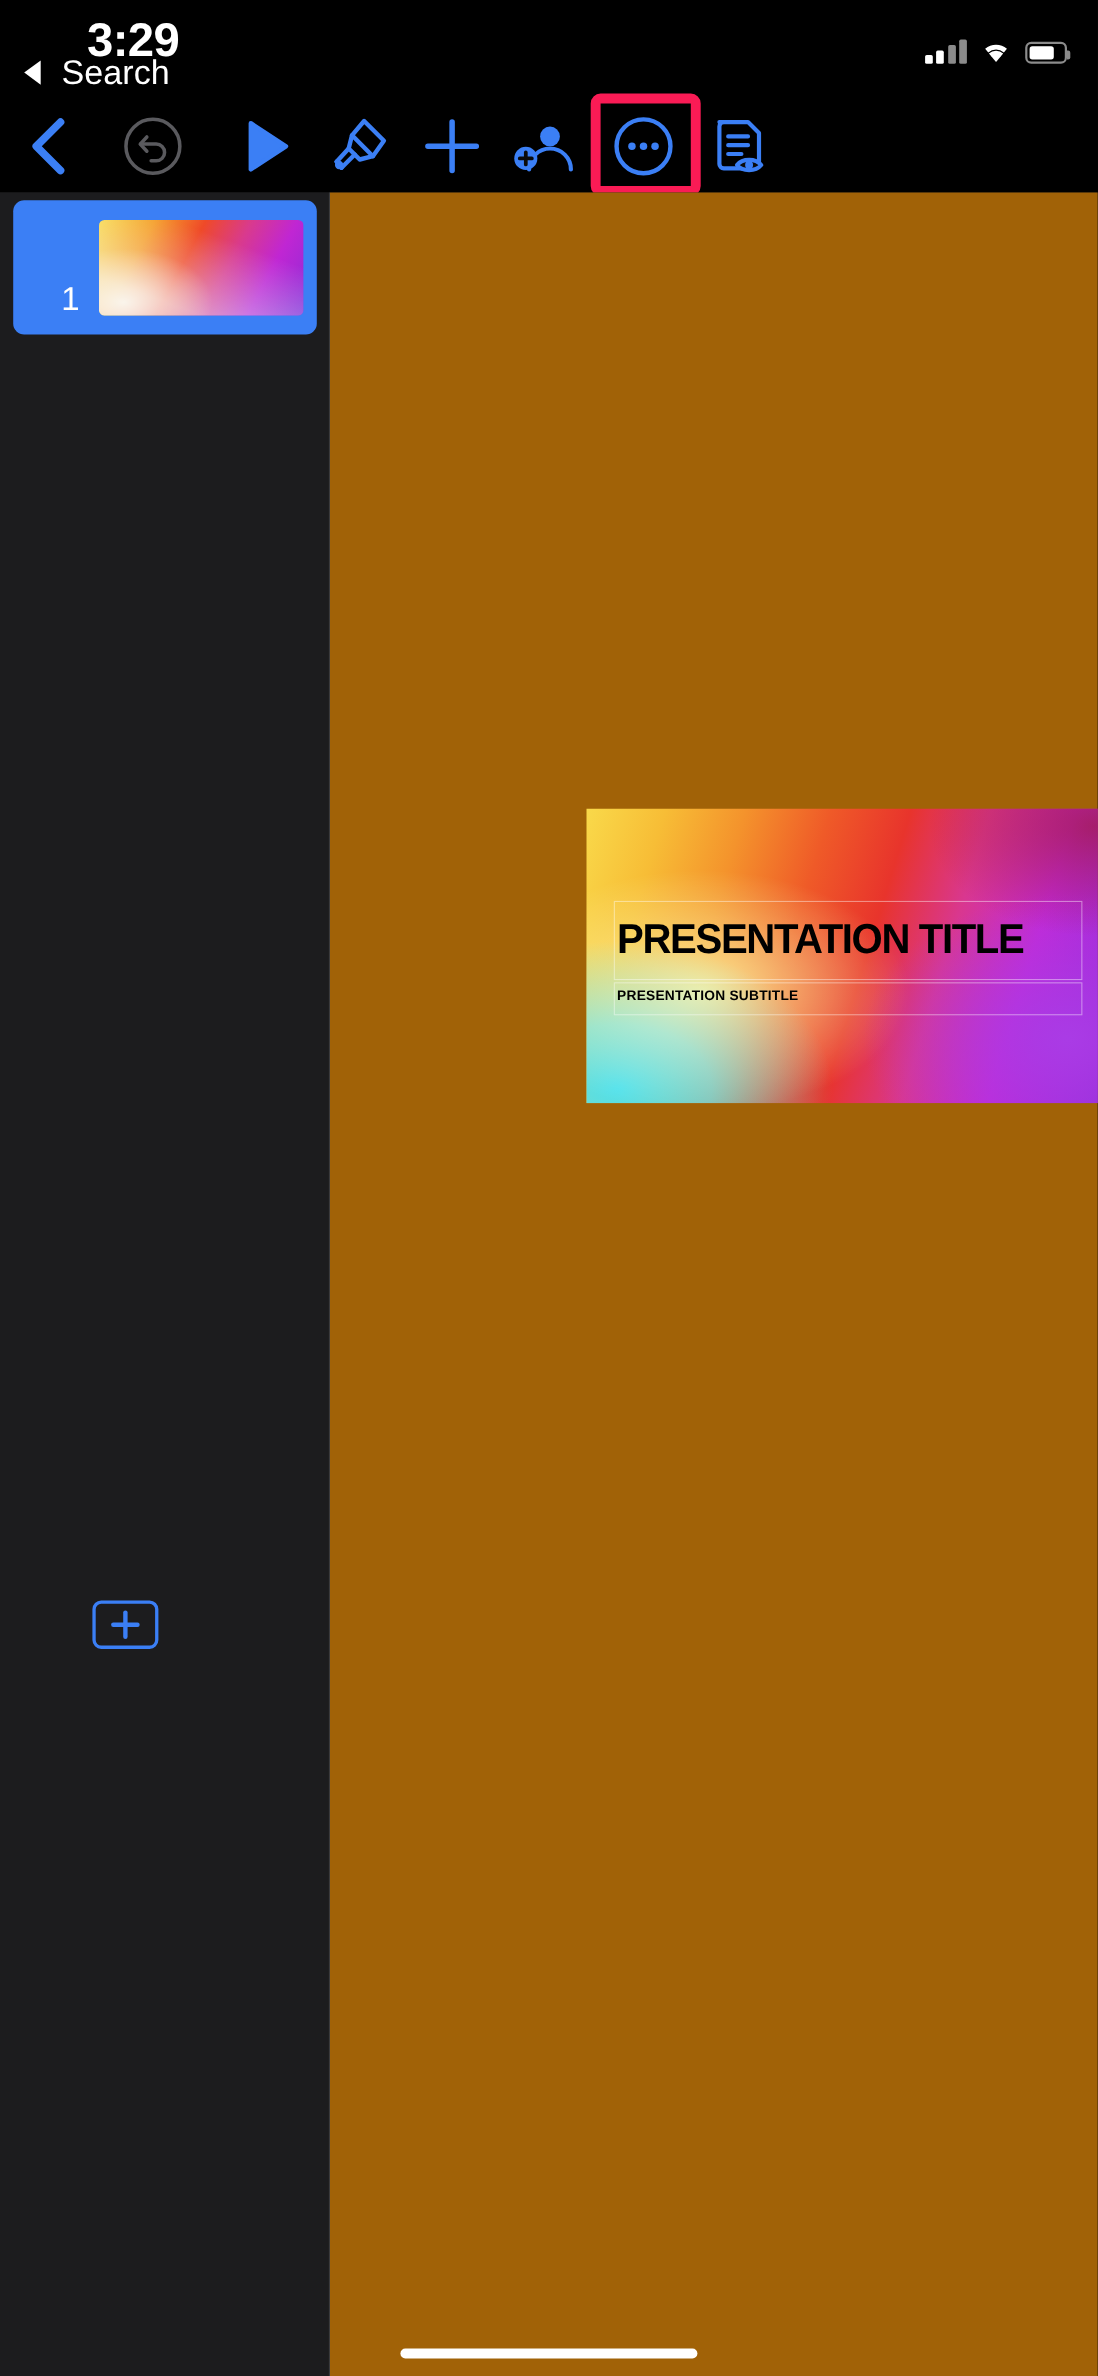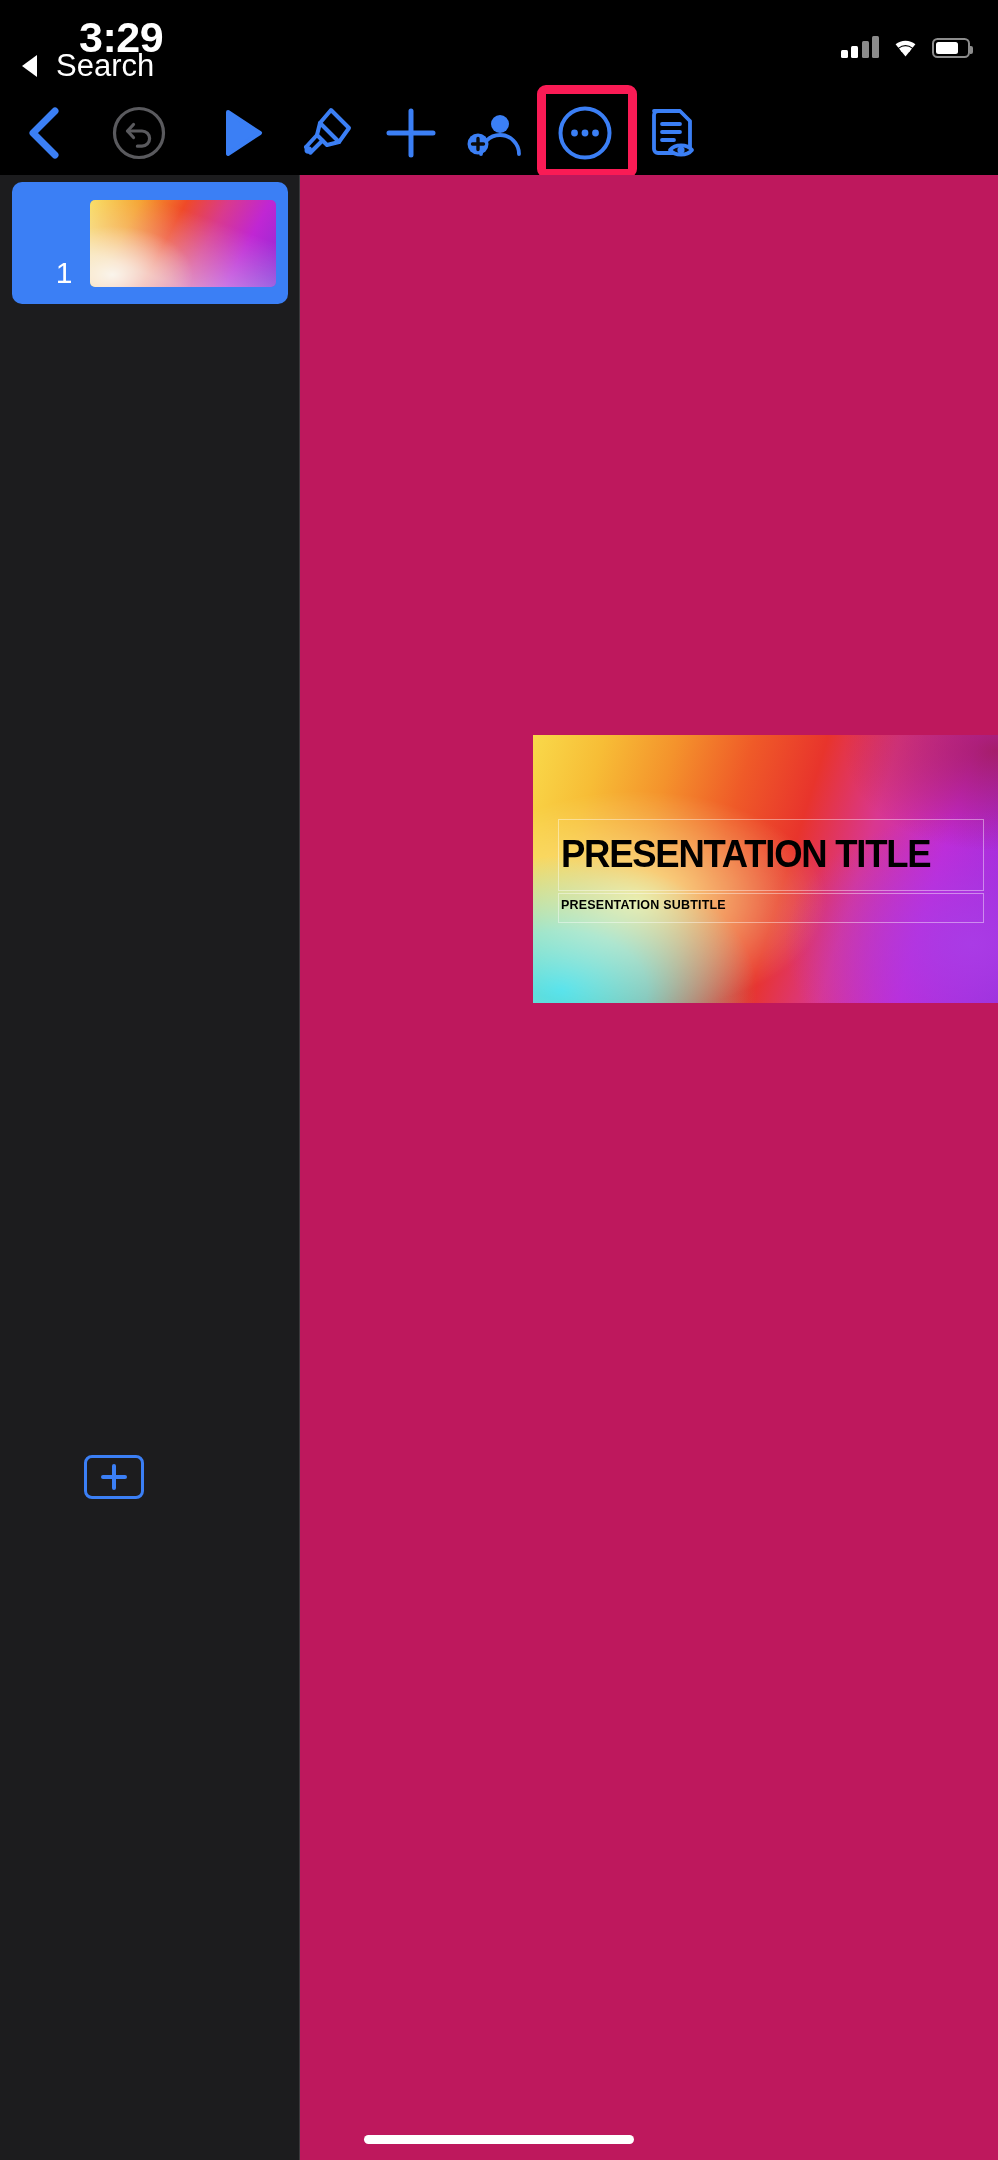--- a/index.html
+++ b/index.html
@@ -88,21 +88,21 @@
     position:absolute; inset:0;
     background:linear-gradient(200deg, rgba(120,220,235,0) 28%, rgba(110,225,235,.85) 78%, rgba(70,180,225,.95) 100%);
     mix-blend-mode:screen; opacity:.62;
   }
   .thumb-img .tint2 {
     position:absolute; inset:0;
     background:radial-gradient(ellipse 70% 90% at 12% 86%, rgba(120,235,230,.9) 0%, rgba(120,235,230,0) 62%);
     mix-blend-mode:screen;
   }
 
-  .canvas { position:absolute; left:300px; top:0; right:0; bottom:0; background:#be185d; }
+  .canvas { position:absolute; left:300px; top:0; right:0; bottom:0; background:#a16207; }
 
   
   .slide {
     position:absolute; left:233px; top:560px; width:476px; height:268px;
     overflow:hidden;
   }
   .slide .g-base {
     position:absolute; inset:0;
     background:linear-gradient(107deg,
       #f9d94a 0%, #f7bd36 13%, #f4932c 26%, #ef5a28 40%,

